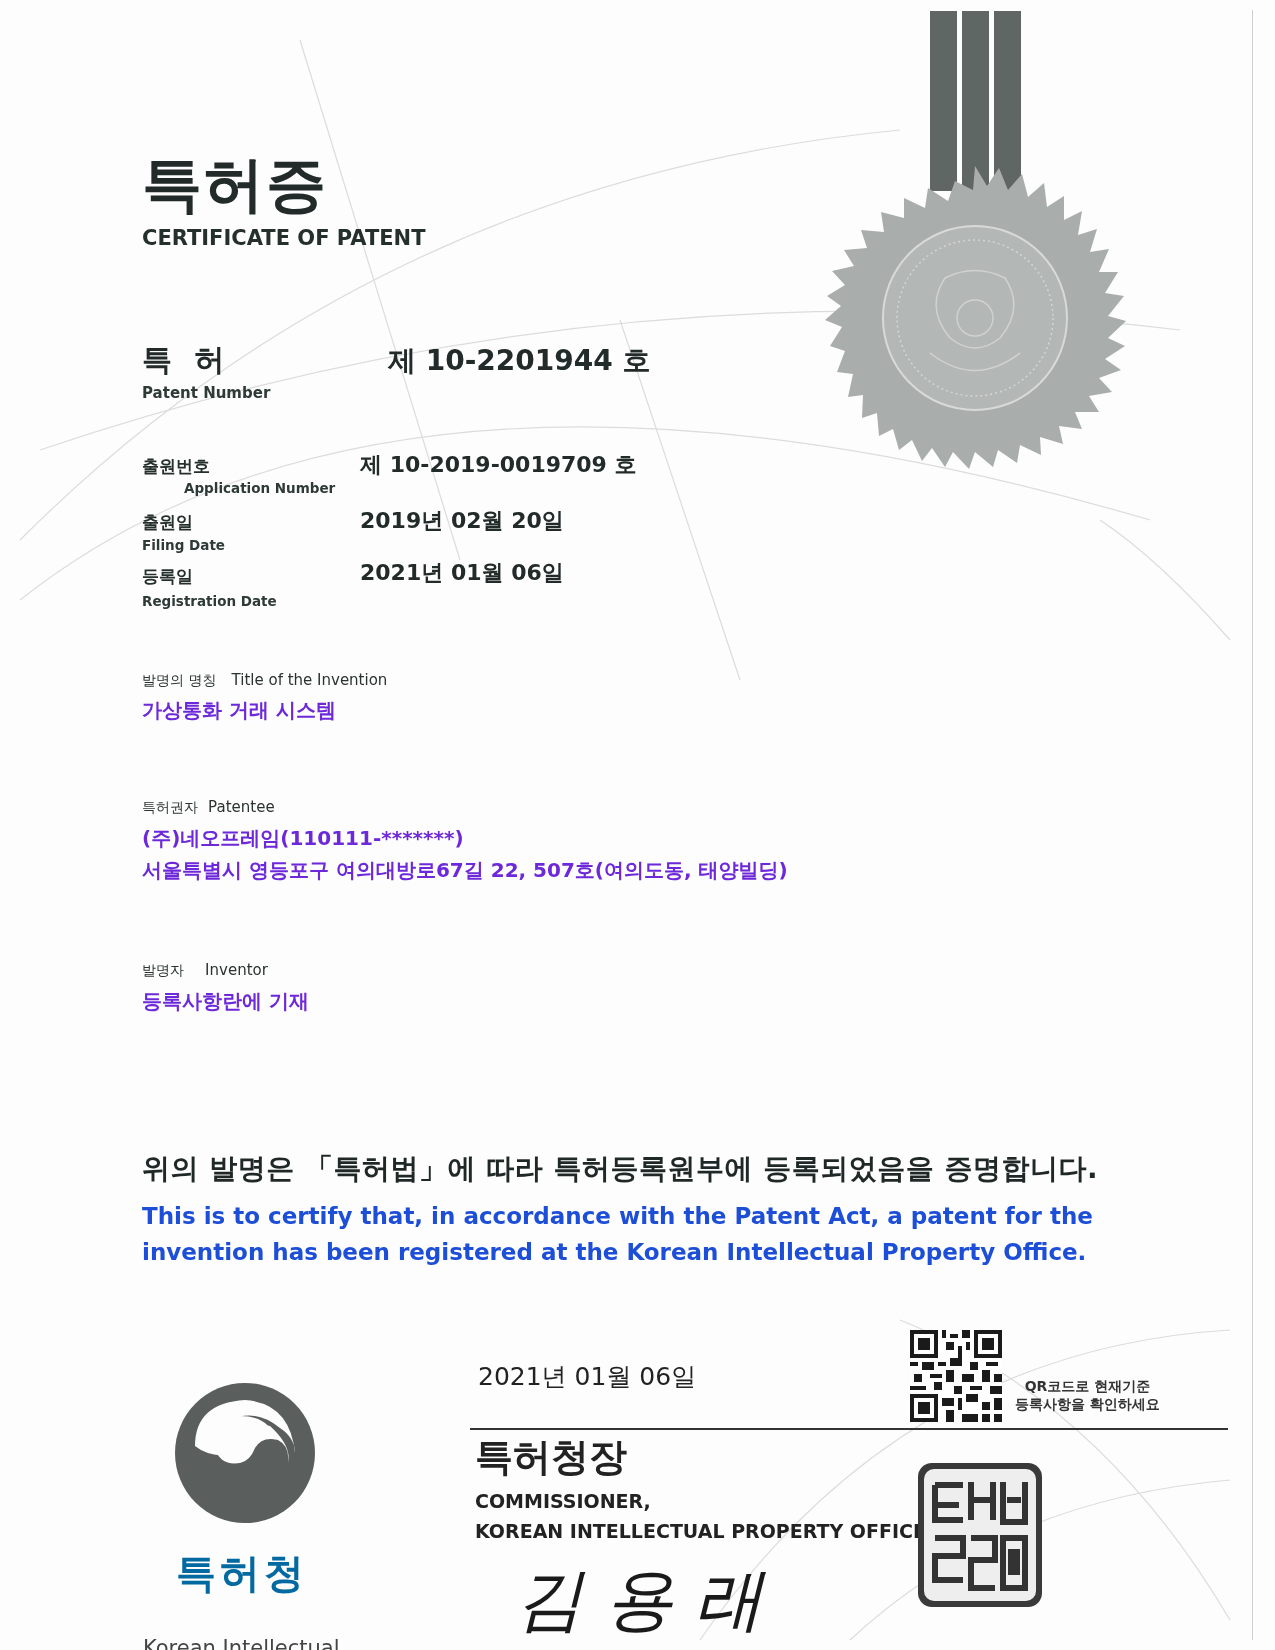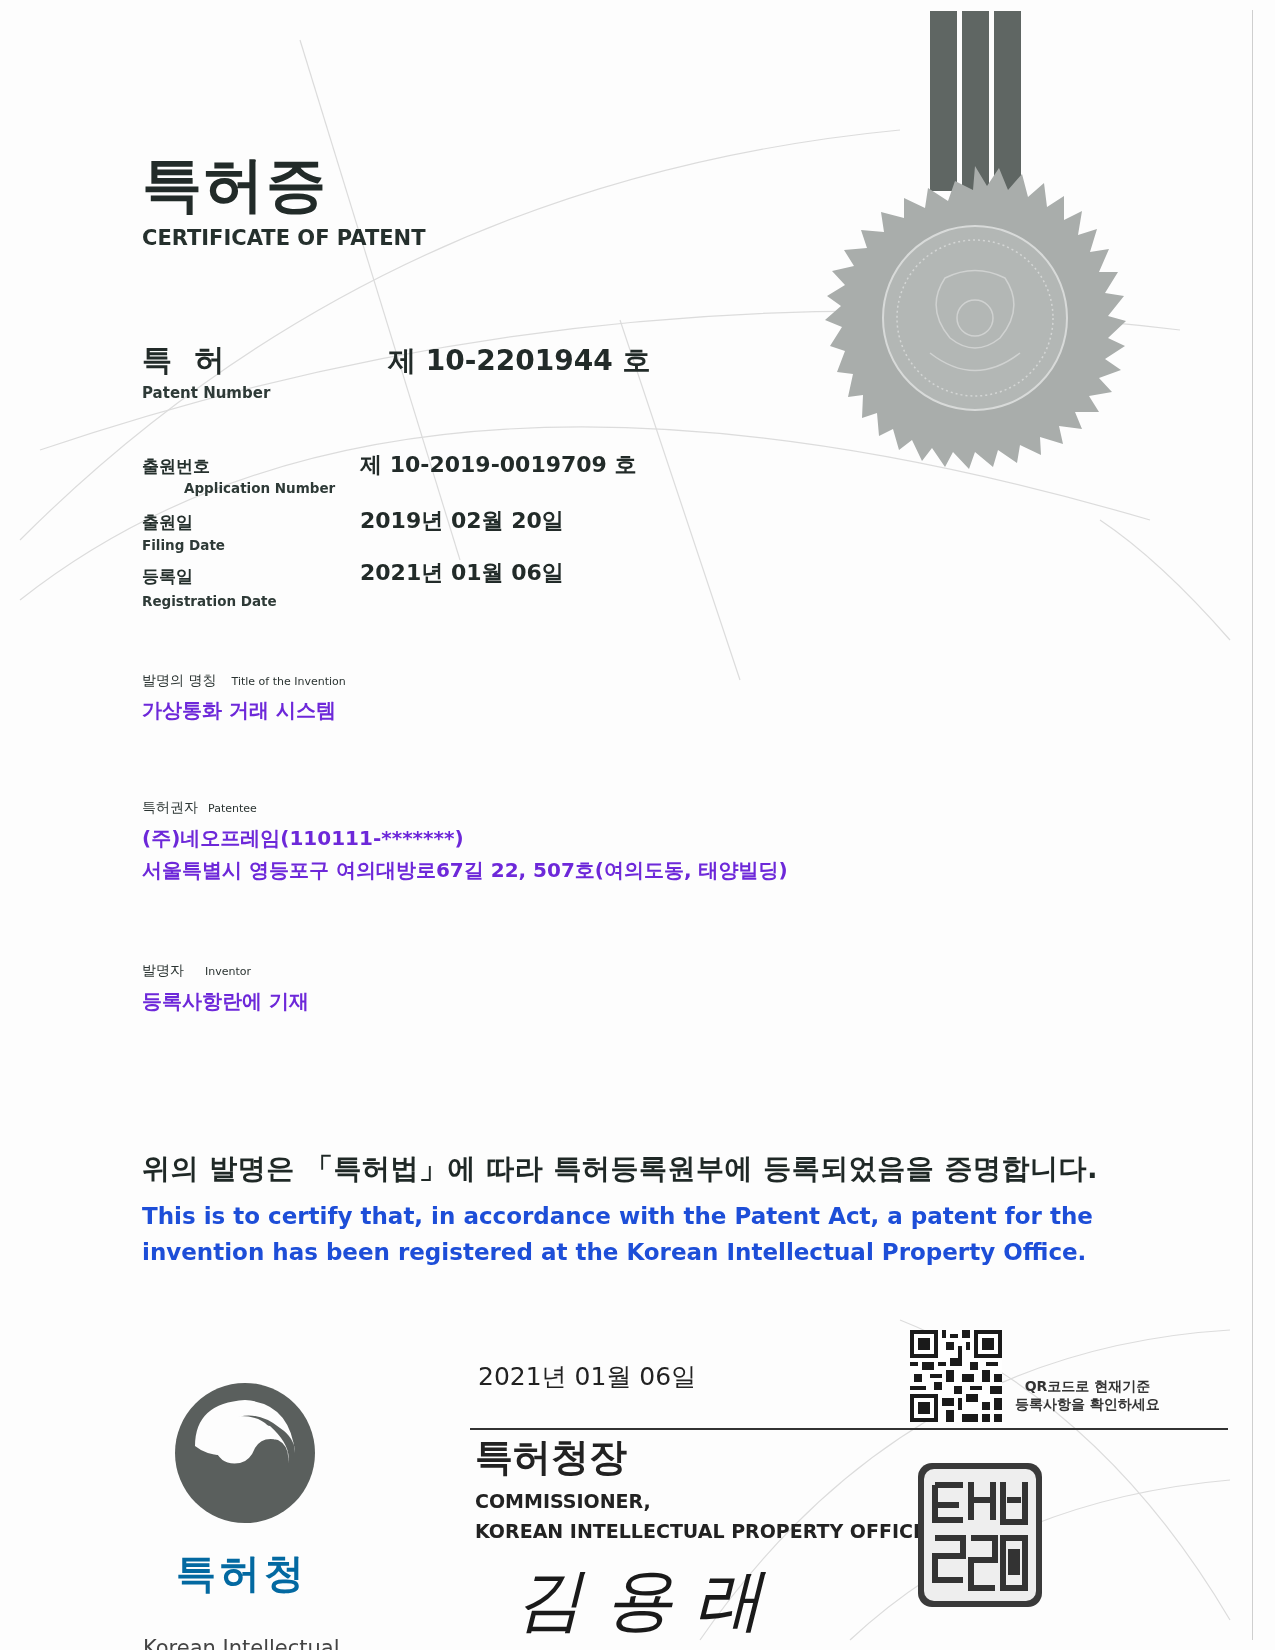--- a/index.html
+++ b/index.html
@@ -9,21 +9,21 @@
   .edge-line { position:absolute; left:1252px; top:10px; width:1px; height:1630px; background:#cfcfcf; }
   .watermark { position:absolute; inset:0; pointer-events:none; }
   .title-ko { left:142px; top:145px; font-size:60px; font-weight:bold; letter-spacing:2px; color:#222b29; }
   .title-en { left:142px; top:226px; font-size:21px; font-weight:bold; color:#25302d; }
   .lbl-big { font-size:30px; font-weight:bold; color:#222b29; }
   .lbl-ko { font-size:17px; font-weight:bold; color:#25302d; }
   .lbl-en { font-size:13.5px; font-weight:bold; color:#2e3a37; }
   .val-big { font-size:28px; font-weight:bold; color:#222b29; }
   .val { font-size:22px; font-weight:bold; color:#222b29; }
   .sec-ko { font-size:14px; color:#2a3331;text-align:center; }
-  .sec-en { font-size:11px; color:#2a3331; margin-left:10px;text-align:center; }
+  .sec-en { font-size:15px; color:#2a3331; margin-left:10px;text-align:center; }
   .sec-val { font-size:20px; font-weight:bold; color:#6d28d9; }
   .cert-ko { left:142px; top:1150px; font-size:28px; font-weight:bold; color:#1f2826; letter-spacing:0.5px;text-align:center; }
   .cert-en { left:142px; font-size:23px; font-weight:bold; color:#1d4ed8; }
   .issue-date { left:478px; top:1360px; font-size:25px; color:#222; }
   .hline { position:absolute; left:470px; top:1428px; width:758px; height:2px; background:#333; }
   .commissioner-ko { left:475px; top:1432px; font-size:38px; font-weight:bold; color:#222; }
   .commissioner-en { left:475px; font-size:19px; font-weight:bold; color:#222; }
   .qr-note { font-size:14px; font-weight:bold; color:#333; text-align:center; }
   .kipo-ko { left:176px; top:1546px; font-size:40px; font-weight:bold; color:#0369a1; letter-spacing:4px; }
   .kipo-en { left:143px; top:1636px; font-size:21px; color:#444; }

